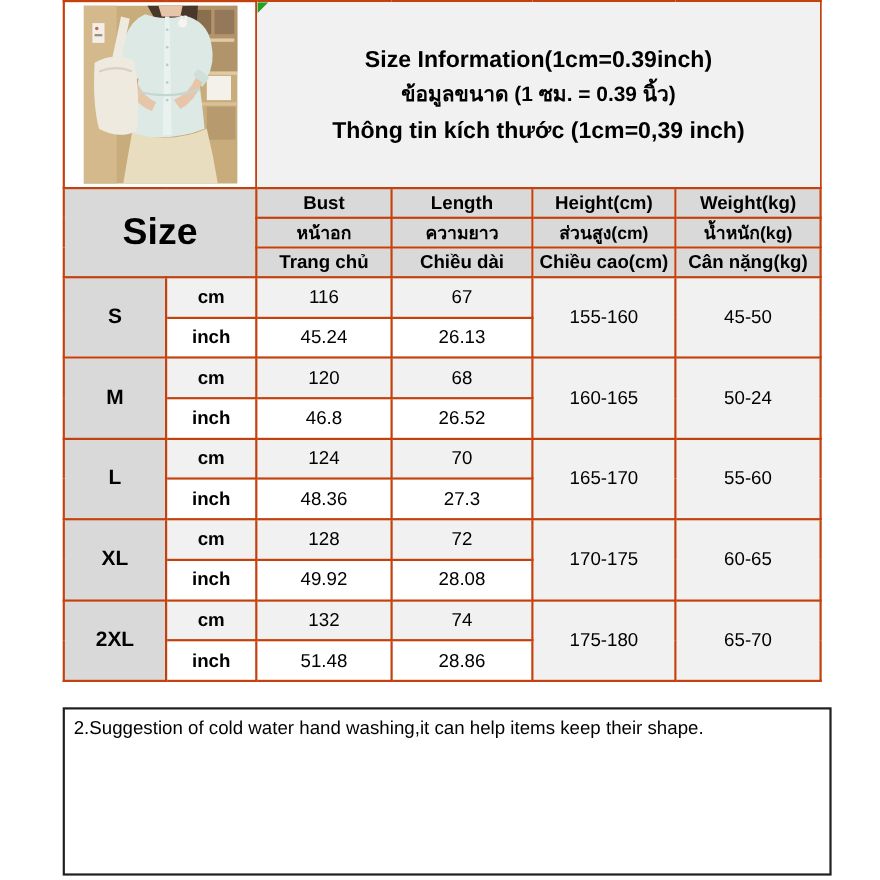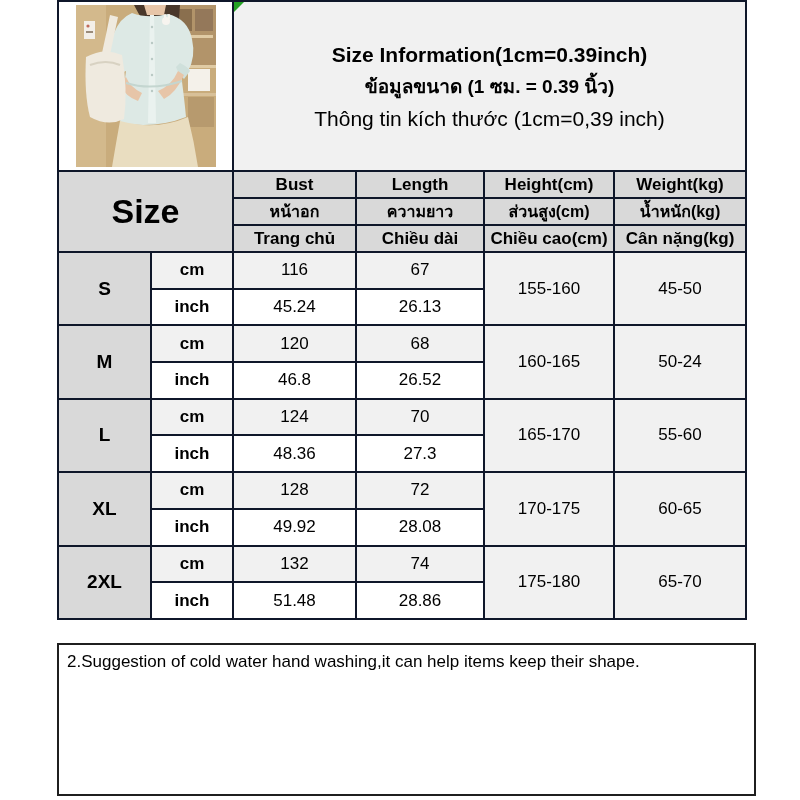--- a/index.html
+++ b/index.html
@@ -11,39 +11,39 @@
   }
   .page{position:relative;width:800px;height:800px;background:#fff;overflow:hidden;}
 
   table.size-table{
     position:absolute;left:57px;top:0;
     width:688px;
     border-collapse:collapse;
     table-layout:fixed;
   }
   table.size-table td{
-    border:2px solid #0f172a;
+    border:2px solid #c2410c;
     text-align:center;
     vertical-align:middle;
     padding:0;
     overflow:hidden;
   }
 
   
   .r-top td{height:168px;}
   td.photo-cell{background:#ffffff;}
   .photo-wrap{width:140px;height:162px;margin:3px auto 3px auto;}
   td.title-cell{position:relative;background:#f1f1f1;}
   .corner-triangle{
     position:absolute;left:0;top:0;width:0;height:0;
     border-top:10px solid #23a123;border-right:10px solid transparent;
   }
   .title-en{font-size:21px;font-weight:bold;line-height:33px;}
   .title-th{font-size:19px;font-weight:bold;line-height:31px;}
-  .title-vi{font-size:21px;font-weight:normal;line-height:33px;}
+  .title-vi{font-size:21px;font-weight:bold;line-height:33px;}
 
   
   .r-head td{height:25px;background:#d9d9d9;font-weight:bold;}
   td.size-head{
     background:#d9d9d9;font-size:34px;font-weight:bold;
   }
   .head-en{font-size:17px;}
   .head-th{font-size:16px;}
   .head-vi{font-size:17px;}
 

